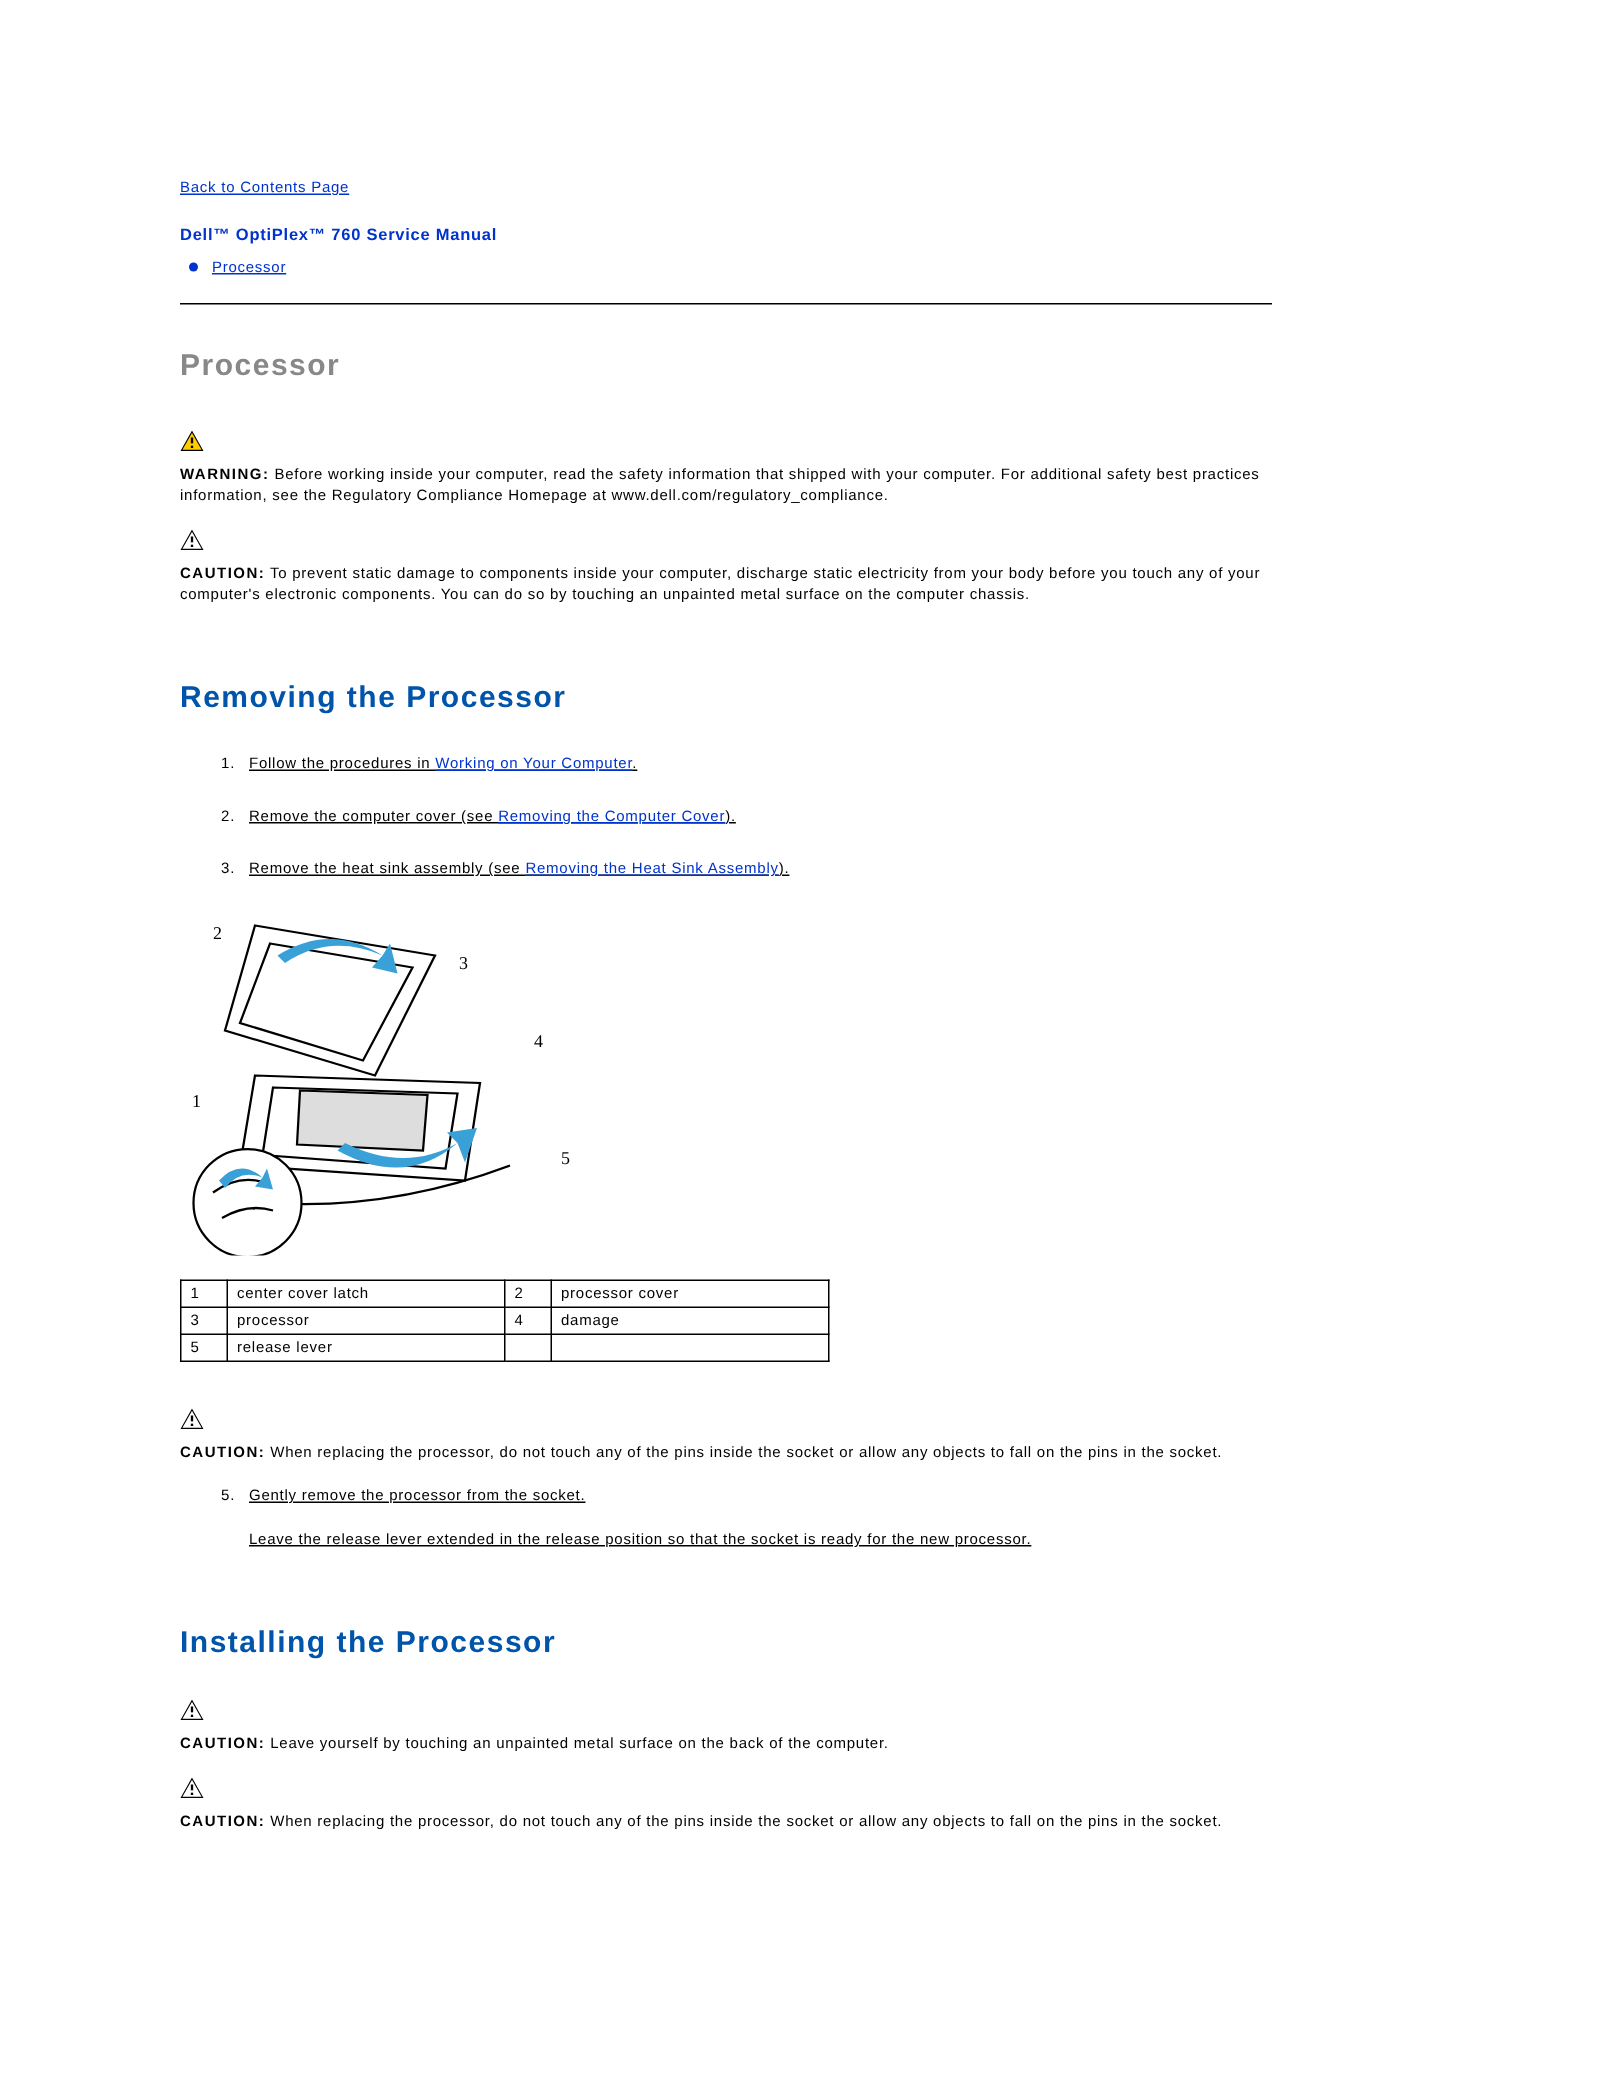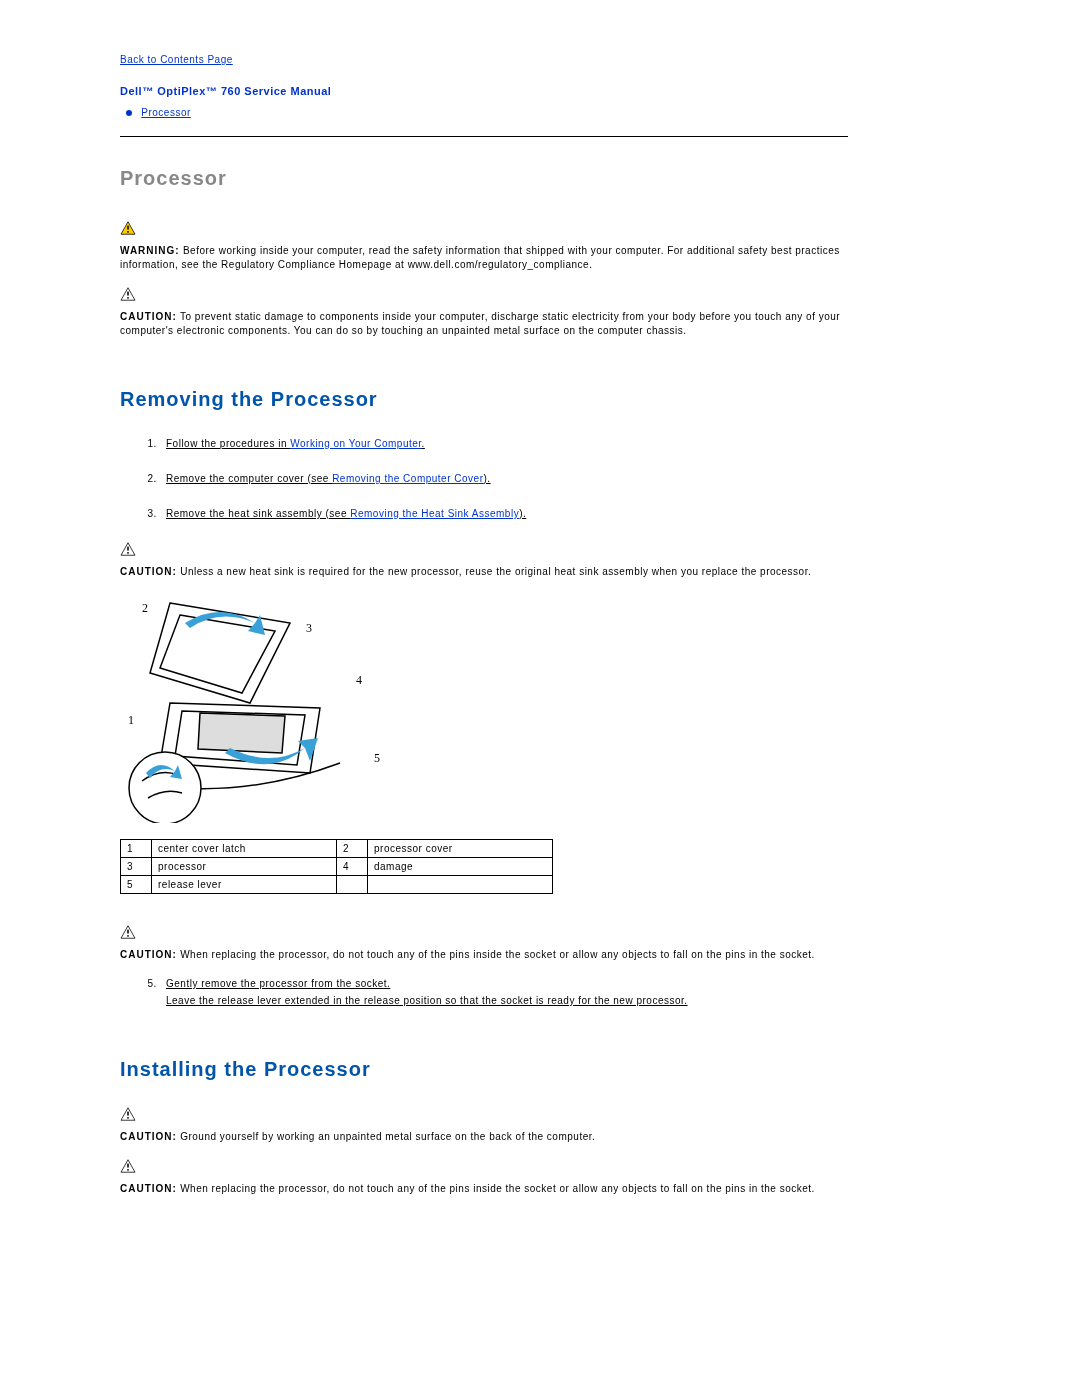--- a/index.html
+++ b/index.html
@@ -6,21 +6,21 @@
     margin: 0;
     padding: 0;
     background: #fff;
     font-family: Verdana, Arial, sans-serif;
     font-size: 10px;
     color: #000;
     letter-spacing: 0.5px;
   }
   .page {
     width: 964px;
-    padding: 54px 116px 60px 120px;
+    padding: 120px 116px 60px 120px;
     box-sizing: border-box;
   }
   .back-link {
     color: #0033cc;
     text-decoration: underline;
     cursor: pointer;
     font-size: 10px;
   }
   .manual-title {
     color: #0033cc;
@@ -93,21 +93,21 @@
     font-size: 10px;
     text-decoration: underline;
   }
   ol.steps li {
     margin-bottom: 20px;
     line-height: 1.5;
     padding-left: 6px;
   }
   ol.steps li .substep {
     display: block;
-    margin-top: 2px;
+    margin-top: 14px;
   }
   .inline-link {
     color: #0033cc;
     text-decoration: underline;
     cursor: pointer;
   }
   .diagram-wrap {
     margin: 14px 0 16px 0;
   }
   .diagram-placeholder {
@@ -198,33 +198,20 @@
     </li>
     <li>
       <span>Remove the computer cover (see </span><a class="inline-link">Removing the Computer Cover</a><span>).</span>
     </li>
     <li>
       <span>Remove the heat sink assembly (see </span><a class="inline-link">Removing the Heat Sink Assembly</a><span>).</span>
     </li>
   </ol>
 
   
-  <div class="notice-row">
-    <div class="notice-icon caution-icon">
-      <svg viewBox="0 0 20 18">
-          <polygon points="10,1 19,17 1,17" fill="none" stroke="#000" stroke-width="1"></polygon>
-          <rect x="9" y="6" width="2" height="5" fill="#000"></rect>
-          <rect x="9" y="13" width="2" height="2" fill="#000"></rect>
-        </svg>
-    </div>
-    <div class="notice-text">
-      <b>CAUTION:</b>
-      <span>Unless a new heat sink is required for the new processor, reuse the original heat sink assembly when you replace the processor.</span>
-    </div>
-  </div>
 
 
   
   <div class="diagram-wrap">
     <div class="diagram-placeholder">
       <svg viewBox="0 0 260 230" width="260" height="230">
 
         <g stroke="#000" stroke-width="1.5" fill="none">
           <polygon points="50,10 170,30 130,110 30,80" fill="#fff"></polygon>
           <polygon points="60,22 155,38 122,100 40,75"></polygon>
@@ -306,21 +293,21 @@
   <div class="notice-row">
     <div class="notice-icon caution-icon">
       <svg viewBox="0 0 20 18">
           <polygon points="10,1 19,17 1,17" fill="none" stroke="#000" stroke-width="1"></polygon>
           <rect x="9" y="6" width="2" height="5" fill="#000"></rect>
           <rect x="9" y="13" width="2" height="2" fill="#000"></rect>
         </svg>
     </div>
     <div class="notice-text">
       <b>CAUTION:</b>
-      <span>Ground yourself by working an unpainted metal surface on the back of the computer.</span>
+      <span>Leave yourself by touching an unpainted metal surface on the back of the computer.</span>
     </div>
   </div>
 
   
   <div class="notice-row">
     <div class="notice-icon caution-icon">
       <svg viewBox="0 0 20 18">
           <polygon points="10,1 19,17 1,17" fill="none" stroke="#000" stroke-width="1"></polygon>
           <rect x="9" y="6" width="2" height="5" fill="#000"></rect>
           <rect x="9" y="13" width="2" height="2" fill="#000"></rect>

